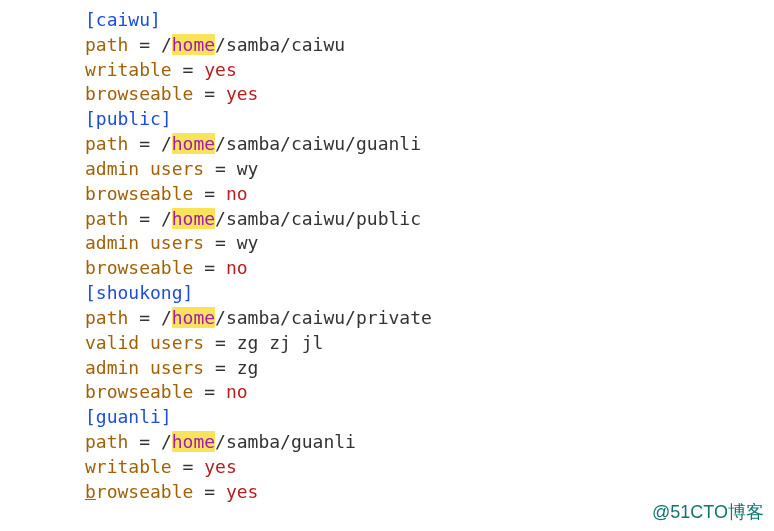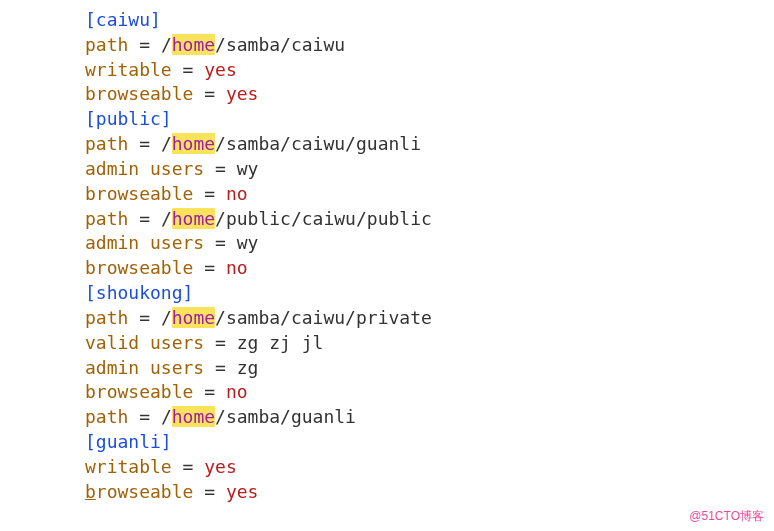--- a/index.html
+++ b/index.html
@@ -16,50 +16,50 @@
   .sec { color: #1d4ed8; }     
   .key { color: #a16207; }     
   .eq  { color: #333; }        
   .hl  { background: #f8e35a; color:#a21caf; border-radius:1px; }
   .bool{ color: #b91c1c; }     
   .norm{ color: #333; }
   .watermark {
     position: fixed;
     bottom: 6px;
     right: 10px;
-    color: #ec4899;
-    font-size: 12px;
+    color: #0f766e;
+    font-size: 18px;
     font-family: sans-serif;
   }
 </style>
 </head>
 <body>
 
 <div>
 
   <div class="line"><span class="sec">[caiwu]</span></div>
   <div class="line"><span class="key">path</span><span class="eq"> = </span><span class="norm">/</span><span class="hl">home</span><span class="norm">/samba/caiwu</span></div>
   <div class="line"><span class="key">writable</span><span class="eq"> = </span><span class="bool">yes</span></div>
   <div class="line"><span class="key">browseable</span><span class="eq"> = </span><span class="bool">yes</span></div>
 
   <div class="line"><span class="sec">[public]</span></div>
   <div class="line"><span class="key">path</span><span class="eq"> = </span><span class="norm">/</span><span class="hl">home</span><span class="norm">/samba/caiwu/guanli</span></div>
   <div class="line"><span class="key">admin users</span><span class="eq"> = </span><span class="norm">wy</span></div>
   <div class="line"><span class="key">browseable</span><span class="eq"> = </span><span class="bool">no</span></div>
 
-  <div class="line"><span class="key">path</span><span class="eq"> = </span><span class="norm">/</span><span class="hl">home</span><span class="norm">/public/caiwu/public</span></div>
+  <div class="line"><span class="key">path</span><span class="eq"> = </span><span class="norm">/</span><span class="hl">home</span><span class="norm">/samba/caiwu/public</span></div>
   <div class="line"><span class="key">admin users</span><span class="eq"> = </span><span class="norm">wy</span></div>
   <div class="line"><span class="key">browseable</span><span class="eq"> = </span><span class="bool">no</span></div>
 
   <div class="line"><span class="sec">[shoukong]</span></div>
   <div class="line"><span class="key">path</span><span class="eq"> = </span><span class="norm">/</span><span class="hl">home</span><span class="norm">/samba/caiwu/private</span></div>
   <div class="line"><span class="key">valid users</span><span class="eq"> = </span><span class="norm">zg zj jl</span></div>
   <div class="line"><span class="key">admin users</span><span class="eq"> = </span><span class="norm">zg</span></div>
   <div class="line"><span class="key">browseable</span><span class="eq"> = </span><span class="bool">no</span></div>
 
+  <div class="line"><span class="sec">[guanli]</span></div>
   <div class="line"><span class="key">path</span><span class="eq"> = </span><span class="norm">/</span><span class="hl">home</span><span class="norm">/samba/guanli</span></div>
-  <div class="line"><span class="sec">[guanli]</span></div>
   <div class="line"><span class="key">writable</span><span class="eq"> = </span><span class="bool">yes</span></div>
   <div class="line"><span class="key" style="text-decoration:underline;">b</span><span class="key">rowseable</span><span class="eq"> = </span><span class="bool">yes</span></div>
 
 </div>
 
 <div class="watermark">@51CTO博客</div>
 
 </body></html>

